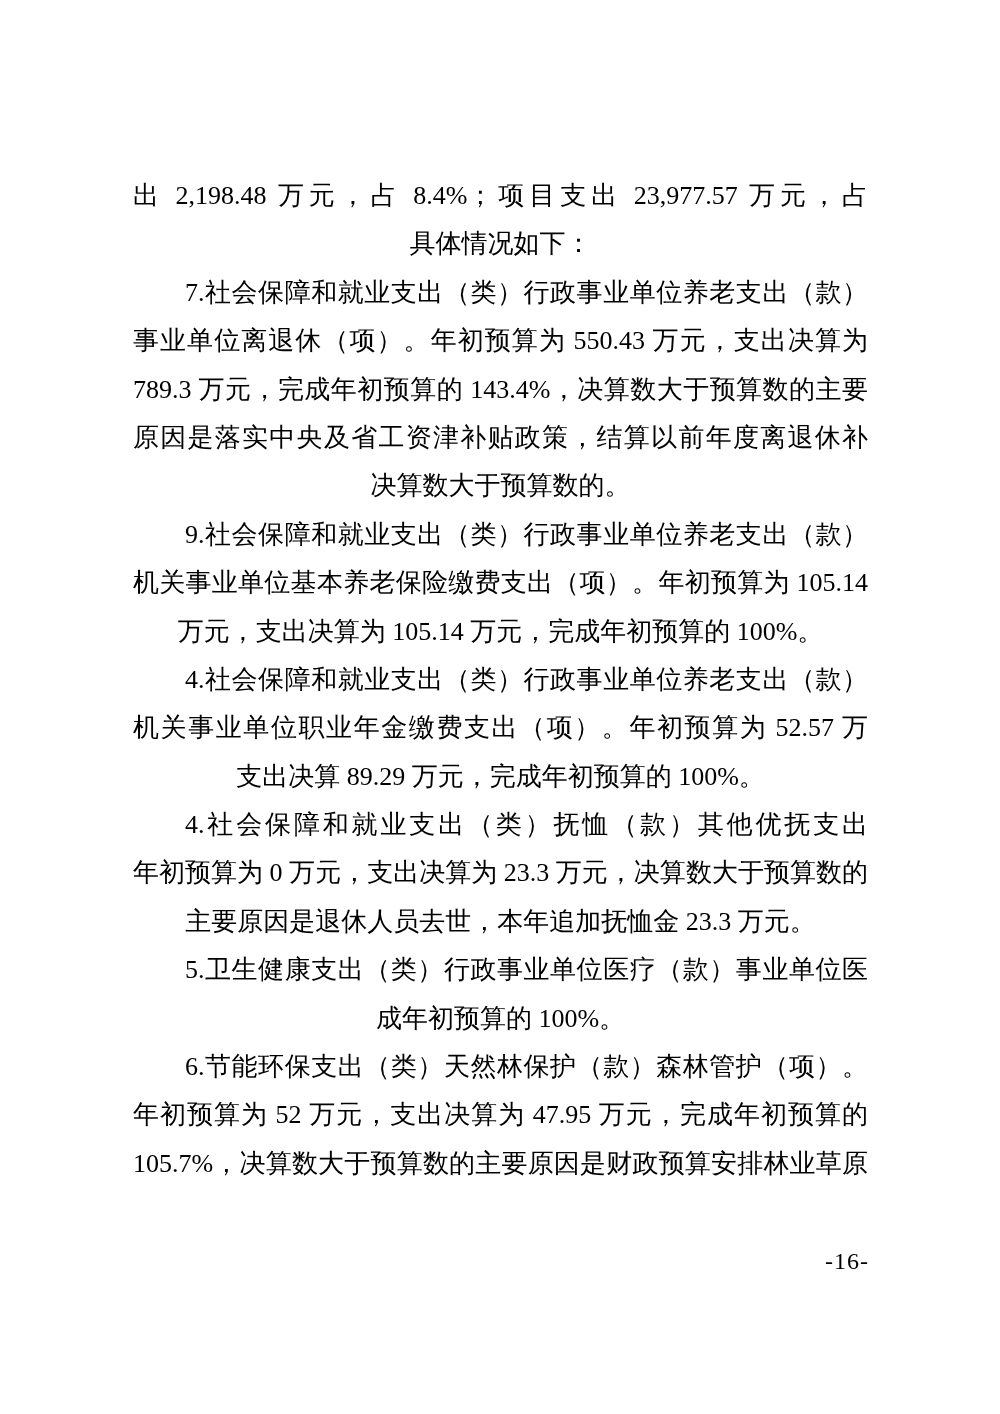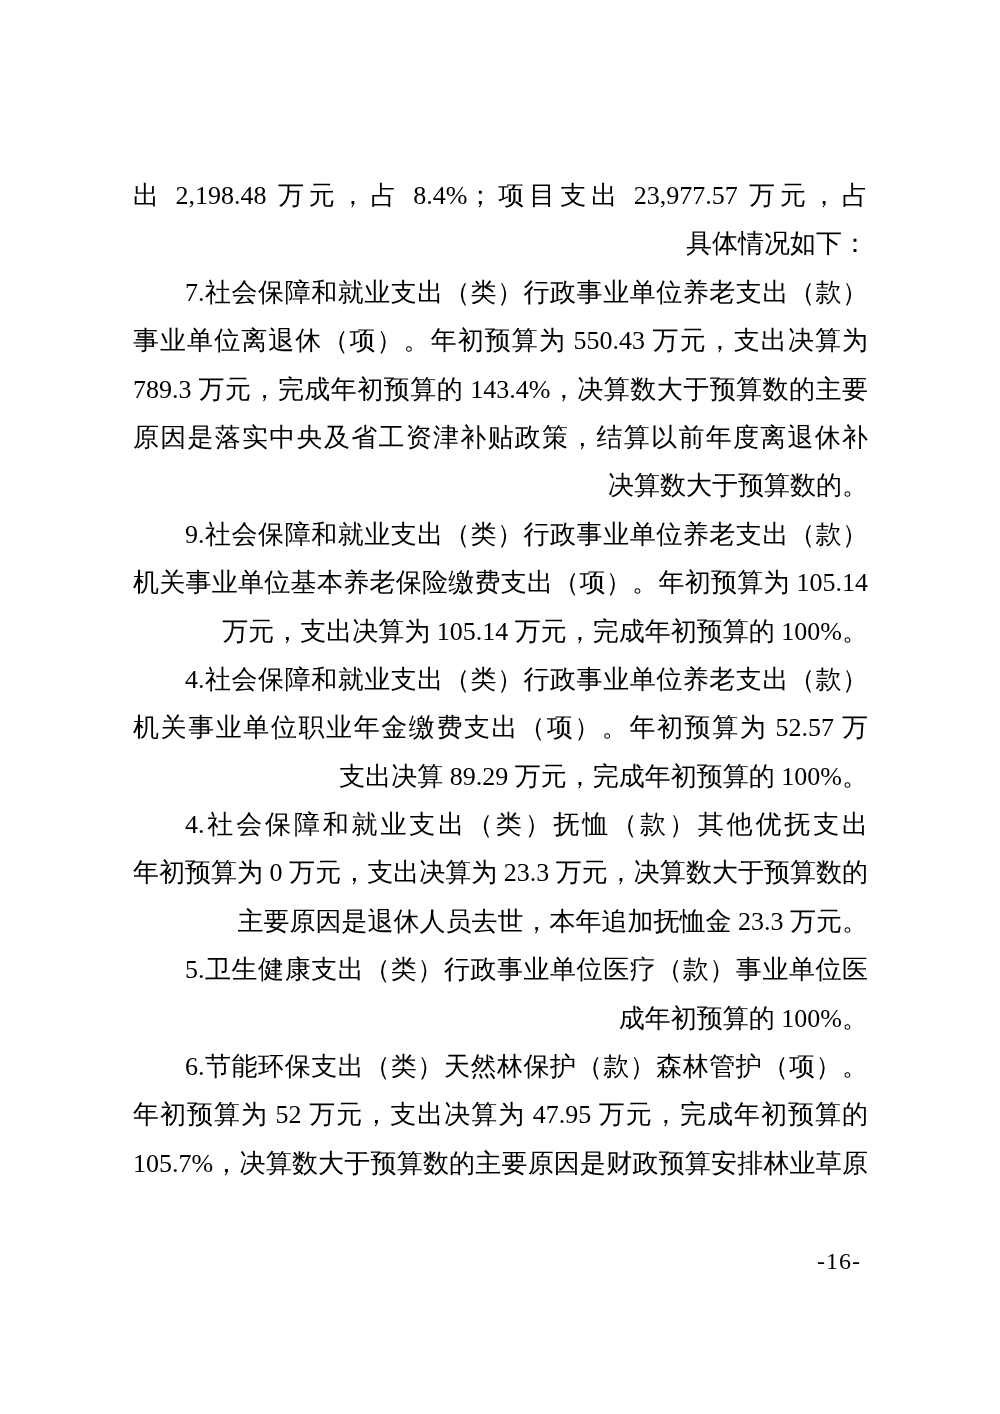--- a/index.html
+++ b/index.html
@@ -20,35 +20,35 @@
     position: absolute;
     left: 133px;
     width: 735px;
     top: 172px;
   }
   .line {
     font-size: 26px;
     line-height: 48.4px;
     height: 48.4px;
     white-space: pre-wrap;
-    text-align: right;
+    text-align: center;
     overflow: hidden;
   }
   .line.justify {
     text-align: justify;
     text-align-last: justify;
     text-justify: inter-character;
   }
   .line.indent {
     padding-left: 52px;
   }
   .page-number {
     position: absolute;
     top: 1246px;
-    right: 139px;
+    right: 131px;
     font-size: 24px;
     line-height: 30px;
     letter-spacing: 1px;
   }
 </style>
 </head>
 <body>
 
 <div class="page">
   <div class="body-block">

